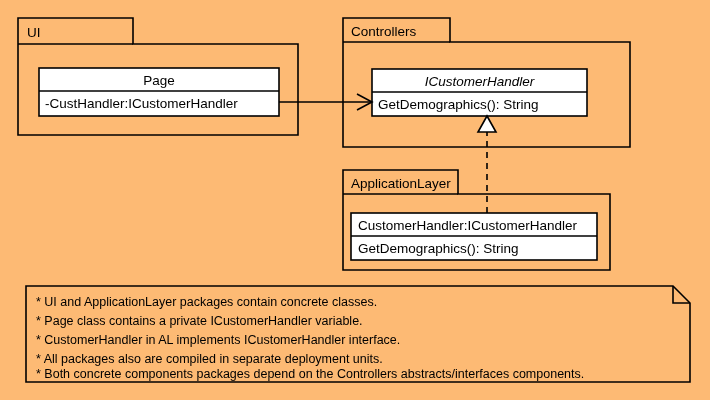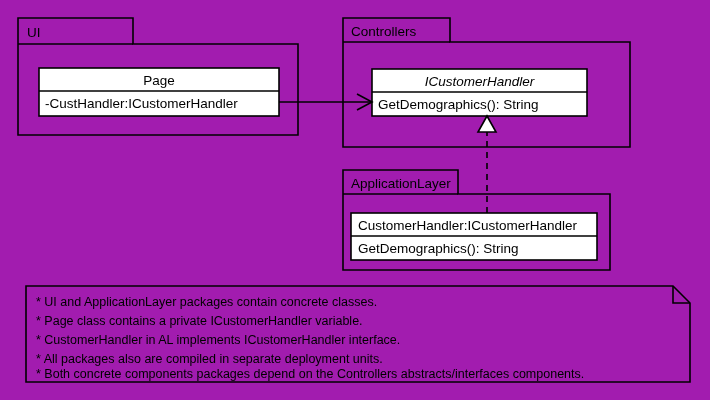--- a/index.html
+++ b/index.html
@@ -5,21 +5,21 @@
 <style>
   html, body {
     margin: 0;
     padding: 0;
     background: #ffffff;
   }
   #canvas {
     position: relative;
     width: 710px;
     height: 400px;
-    background: #a21caf;
+    background: #fdba74;
     font-family: "Liberation Sans", sans-serif;
     overflow: hidden;
   }
   svg.diagram {
     position: absolute;
     left: 0;
     top: 0;
     width: 710px;
     height: 400px;
   }

